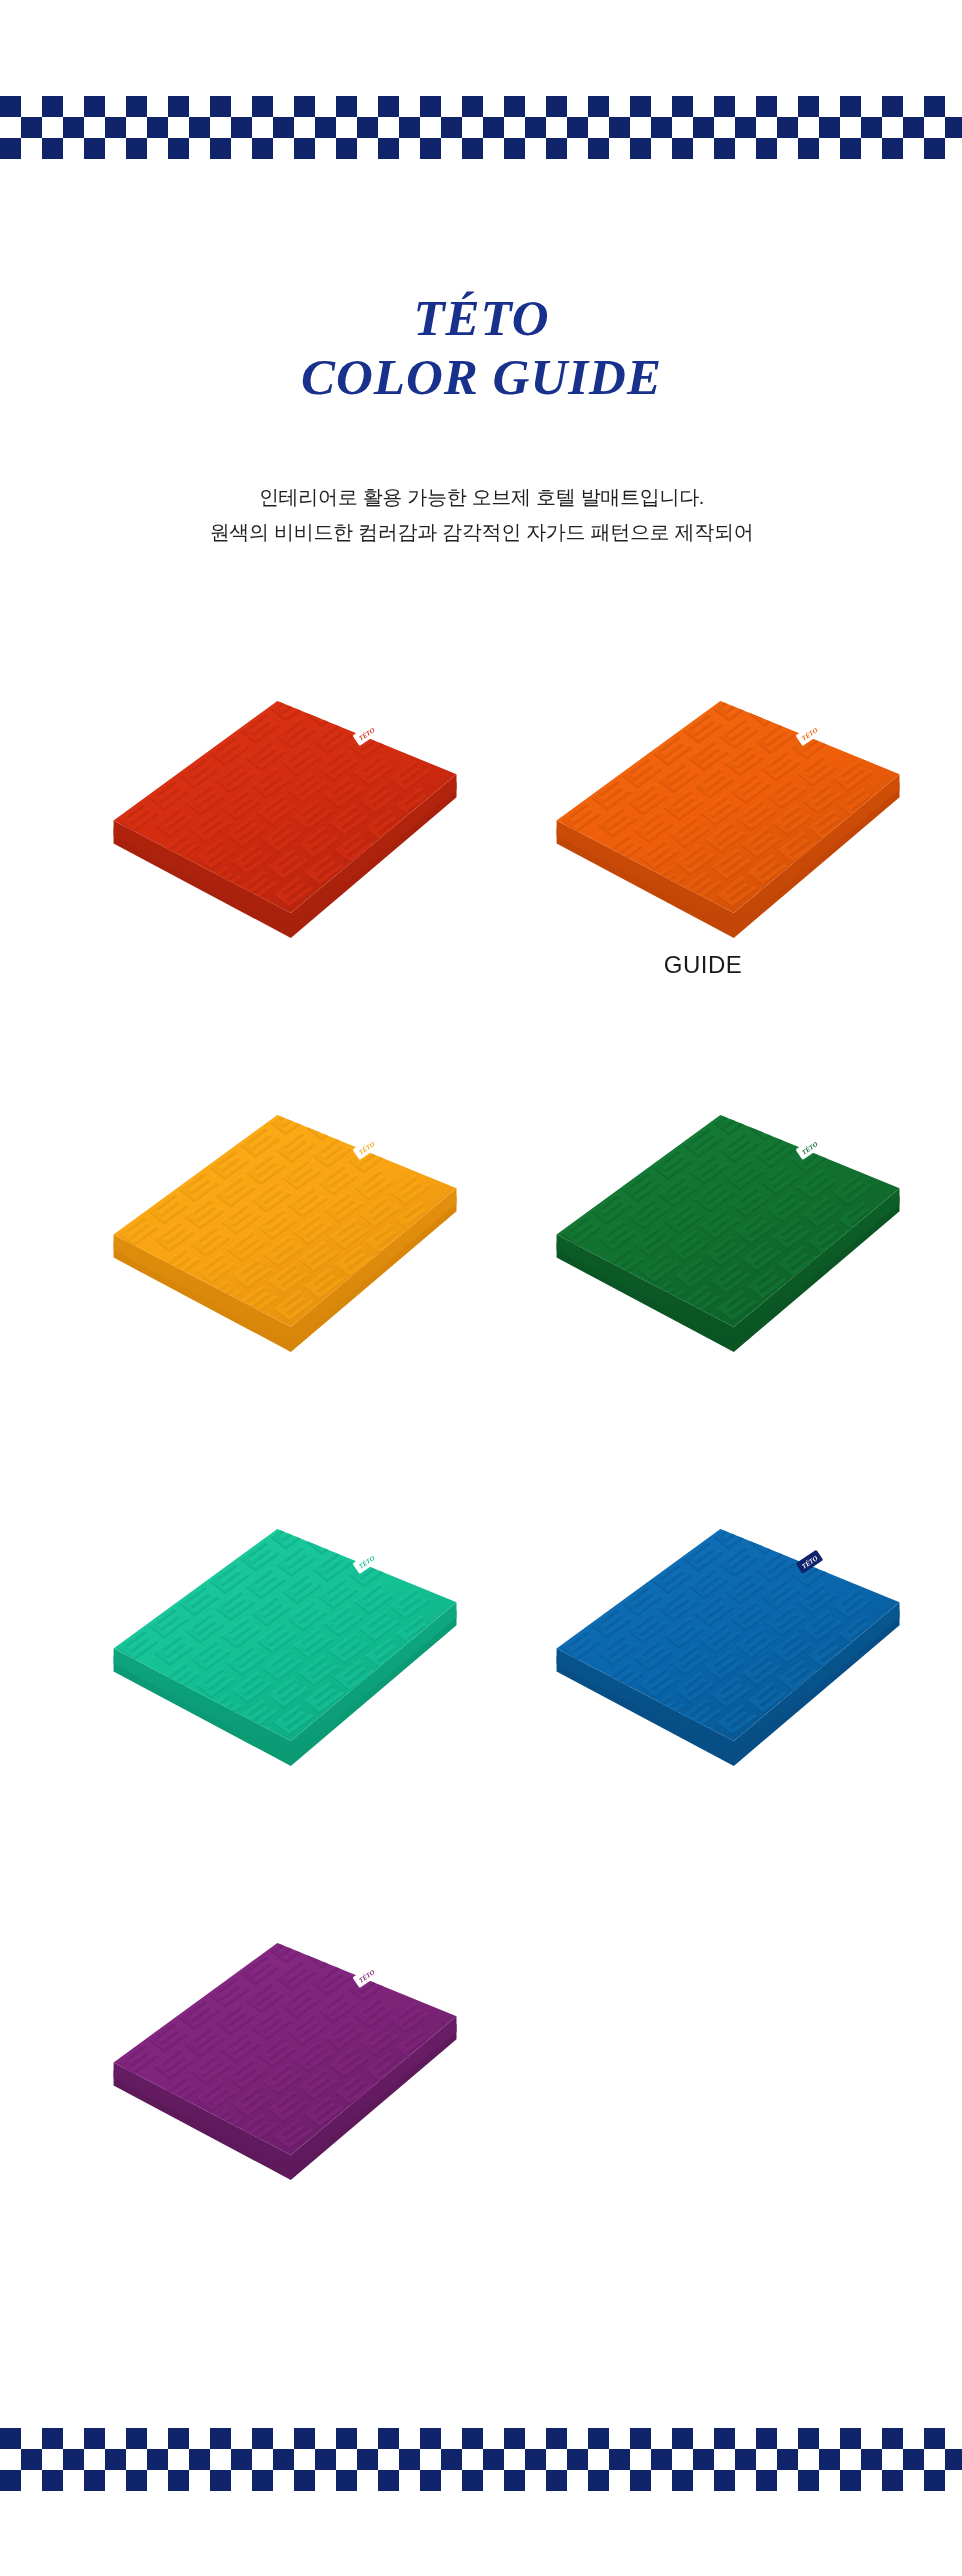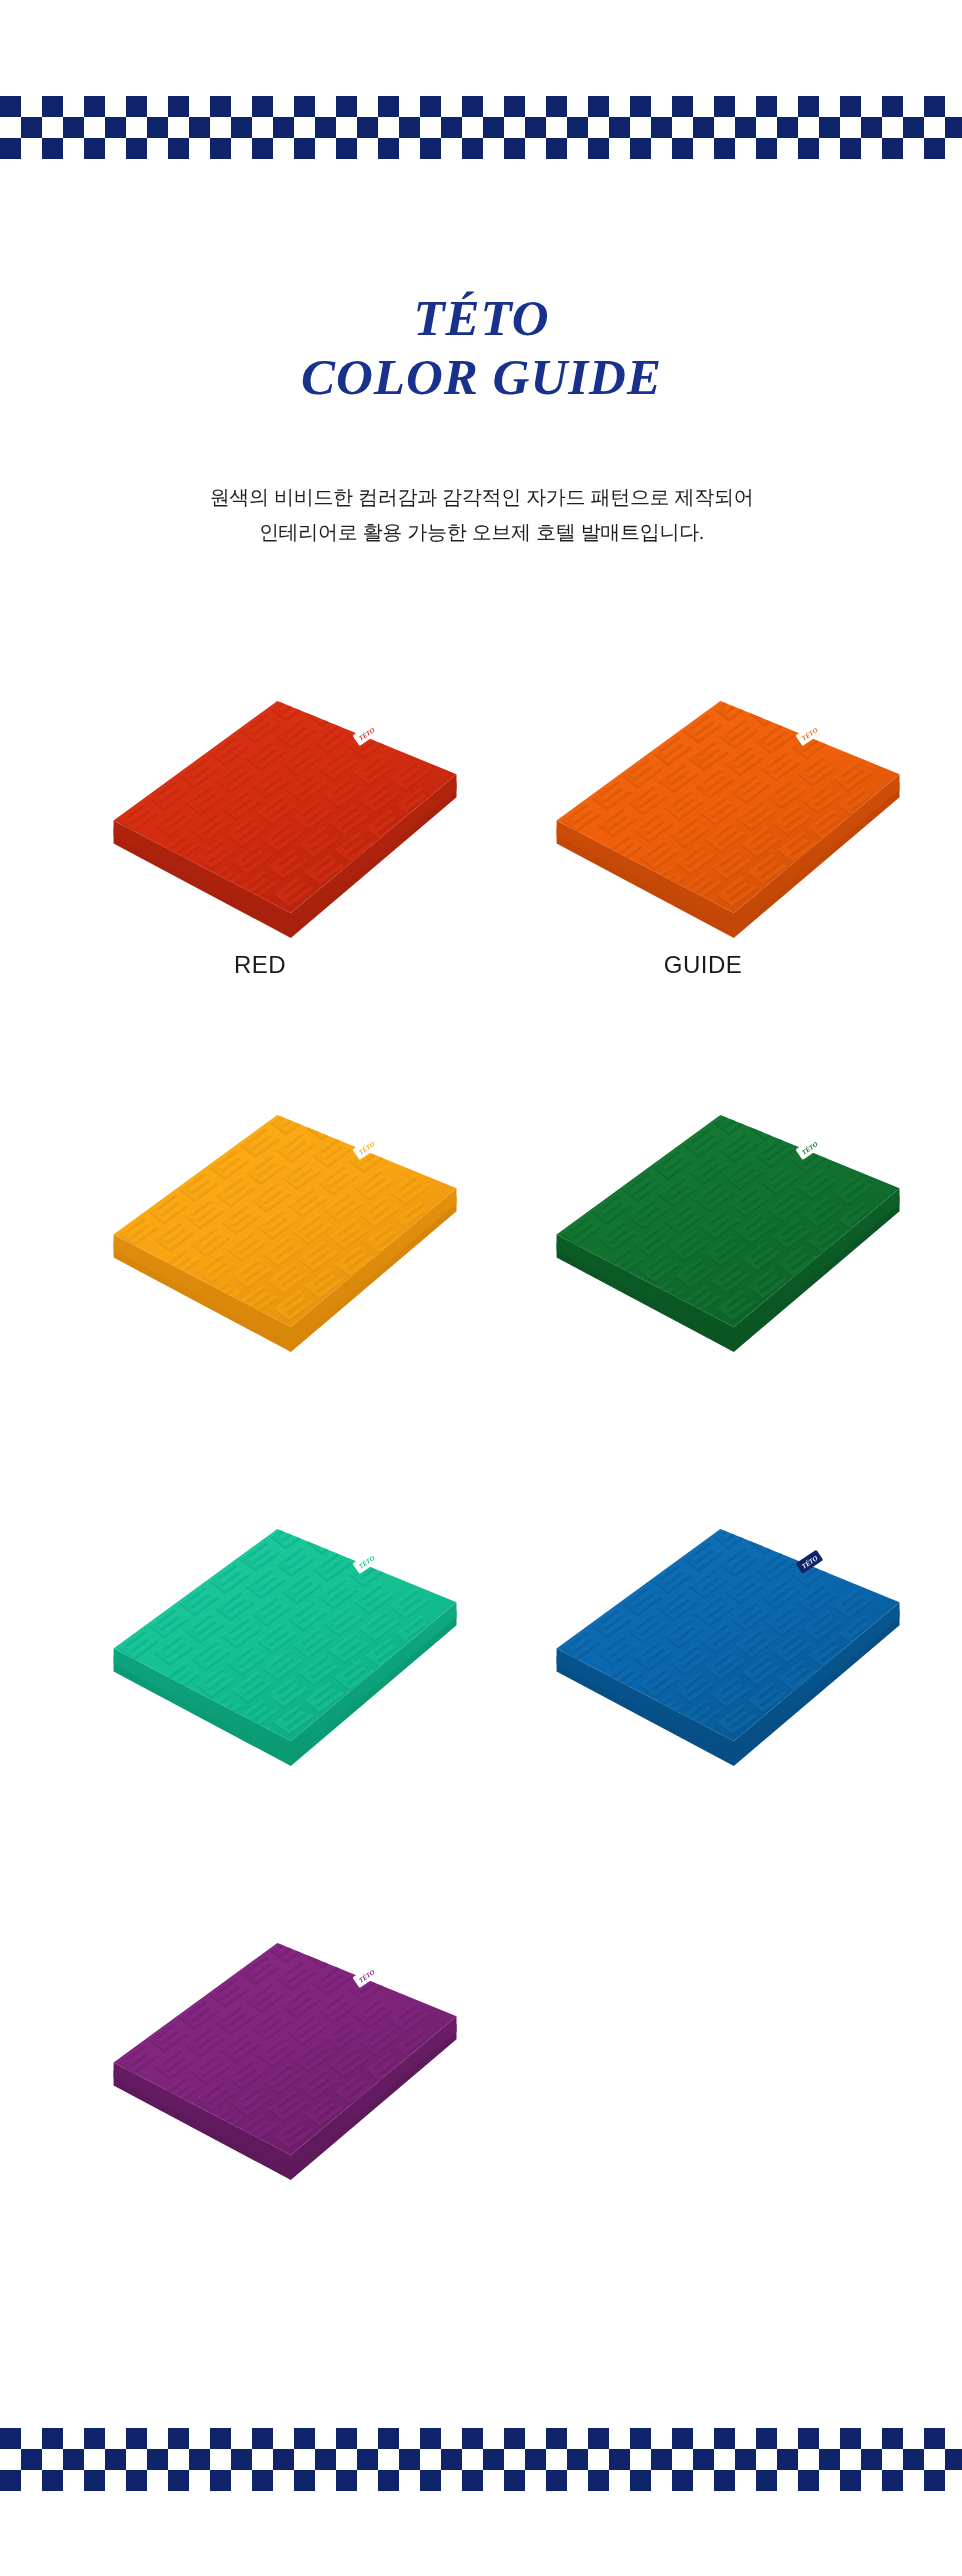--- a/index.html
+++ b/index.html
@@ -270,22 +270,22 @@
       <div class="checker-cell off" style="background: rgb(255, 255, 255);"></div>
     </div>
   </div>
 
 <div id="heading-block">
   <div class="title-line" id="title-line-1">TÉTO</div>
   <div class="title-line" id="title-line-2">COLOR GUIDE</div>
 </div>
 
 <div id="subtitle-block">
+  <div class="subtitle-line">인테리어로 활용 가능한 오브제 호텔 발매트입니다.</div>
   <div class="subtitle-line">원색의 비비드한 컴러감과 감각적인 자가드 패턴으로 제작되어</div>
-  <div class="subtitle-line">인테리어로 활용 가능한 오브제 호텔 발매트입니다.</div>
 </div>
 
 <div id="product-grid">
     <div class="product-row">
       <div class="product-cell col-left">
         <div class="mat-stage">
           <svg class="mat-svg" width="424" height="289" viewBox="0 0 440 300">
             <defs>
               <linearGradient id="topgrad0" x1="0" y1="0" x2="0.7" y2="1">
                 <stop offset="0" stop-color="#e03516"></stop>
@@ -405,21 +405,20 @@
                 </g>
                 <path d="M 68 152 L 150 210 L 252 248 Z" fill="#a8210c" opacity="0.18"></path>
               </g>
               <g transform="translate(316,64) rotate(-34)">
                 <rect x="0" y="0" width="26" height="13" rx="1.5" fill="#ffffff"></rect>
                 <text x="13" y="9.5" text-anchor="middle" font-size="7" font-family="&quot;Liberation Serif&quot;, serif" font-style="italic" font-weight="bold" fill="#d12b10">TÉTO</text>
               </g>
             </g>
           </svg>
         </div>
-        <div class="color-label">RED</div>
       </div>
       <div class="product-cell col-right">
         <div class="mat-stage">
           <svg class="mat-svg" width="424" height="289" viewBox="0 0 440 300">
             <defs>
               <linearGradient id="topgrad1" x1="0" y1="0" x2="0.7" y2="1">
                 <stop offset="0" stop-color="#f56a10"></stop>
                 <stop offset="0.55" stop-color="#ef5e0b"></stop>
                 <stop offset="1" stop-color="#d04e07"></stop>
               </linearGradient>

